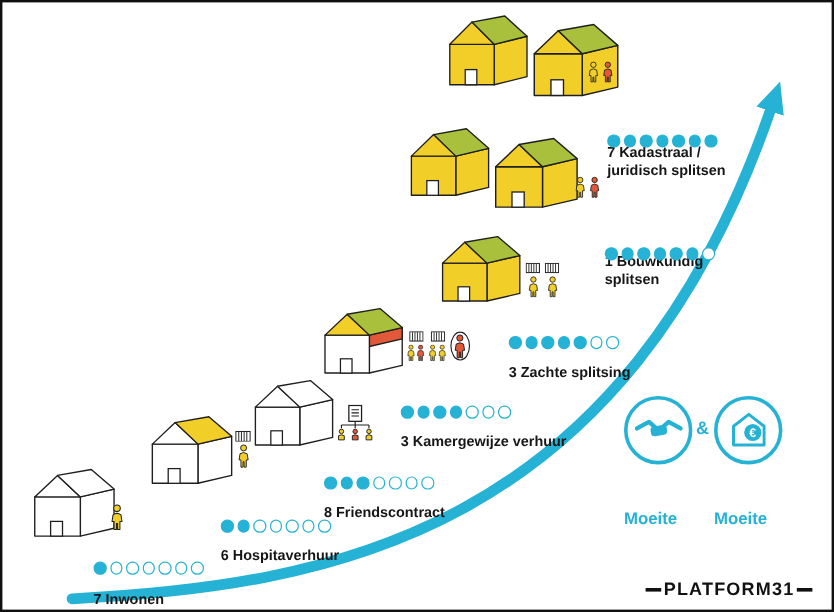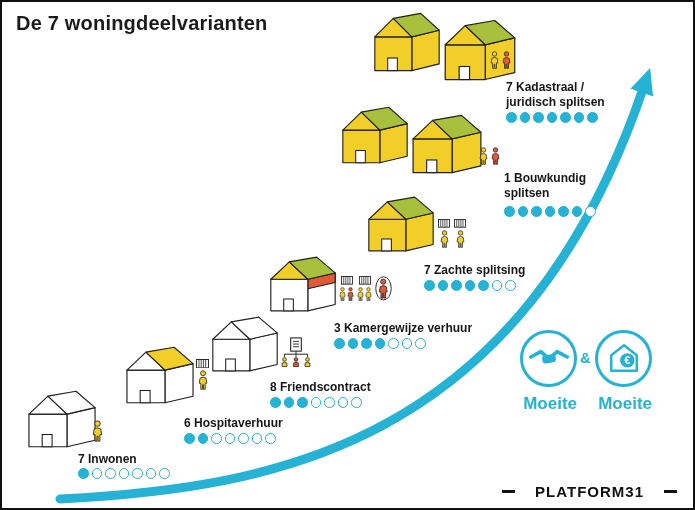--- a/index.html
+++ b/index.html
@@ -9,51 +9,50 @@
   .title { position:absolute; left:14px; top:10px; font-size:20px; font-weight:800;
            color:#1b1b1b; letter-spacing:.2px; z-index:3; }
   .arrow-svg { position:absolute; left:0; top:0; z-index:0; }
   .accent-stroke { stroke:var(--accent); }
   .accent-fill { fill:var(--accent); }
   .house { position:absolute; z-index:2; }
   .icons { position:absolute; z-index:2; display:flex; }
   .col { display:flex; flex-direction:column; align-items:center; gap:2px; }
   .row { display:flex; align-items:flex-end; gap:3px; }
   .vlabel { position:absolute; z-index:2; font-size:12px; font-weight:700;
-            color:#161616; line-height:1.25; }
+            color:#161616; line-height:1.25;margin-top:40px; }
   .dots { position:absolute; z-index:2; display:flex; gap:3px; }
   .dot { width:10.5px; height:10.5px; border-radius:50%;
          border:1.8px solid var(--accent); background:#fff; }
   .dot.filled { background:var(--accent); }
   .legend-circle { position:absolute; width:57px; height:57px; background:#fff;
                    border:3px solid var(--accent); border-radius:50%; z-index:2;
                    display:flex; align-items:center; justify-content:center; }
-  .legend-label { position:absolute; width:57px; text-align:right; z-index:2;
-                  font-size:17px; font-weight:700; color:var(--accent); }
+  .legend-label { position:absolute; width:57px; text-align:left; z-index:2;
+                  font-size:14px; font-weight:700; color:var(--accent);margin-top:30px; }
   .amp { position:absolute; font-size:15px; font-weight:800; color:var(--accent); z-index:2; }
   .brand { position:absolute; right:16px; bottom:8px; z-index:3; color:#111;
            font-size:15px; font-weight:700; letter-spacing:1px;
-           display:flex; align-items:center; gap:20px; }
+           display:flex; align-items:center; gap:2px; }
   .brand .rule { display:inline-block; width:13px; height:3px; background:#111; }
 </style>
 </head>
 <body>
 
 <div class="canvas">
 
   <svg class="arrow-svg" width="695" height="510" viewBox="0 0 695 510">
     <defs>
       <marker id="ah" markerUnits="userSpaceOnUse" markerWidth="30" markerHeight="26" refX="7" refY="12" orient="auto">
         <path d="M0 0 L26 12 L0 24 Z" class="accent-fill"></path>
       </marker>
     </defs>
     <path d="M58 497 C 270 486, 520 445, 642 84" fill="none" stroke-width="9" stroke-linecap="round" class="accent-stroke" marker-end="url(#ah)"></path>
   </svg>
 
-  <h1 class="title">De 7 woningdeelvarianten</h1>
 
   <div>
     <div class="house" style="left:22px;top:386px;width:76px;height:62px">
         <svg viewBox="0 0 92 76" preserveAspectRatio="none" style="width:100%;height:100%;display:block;overflow:visible">
           <polygon points="52,32 86,24 86,64 52,72" fill="#ffffff" stroke="#1f1f1f" stroke-width="1.4" stroke-linejoin="round"></polygon>
           <polygon points="6,32 6,72 52,72 52,32" fill="#ffffff" stroke="#1f1f1f" stroke-width="1.4" stroke-linejoin="round"></polygon>
           <polygon points="6,32 29,10 52,32" fill="#ffffff" stroke="#1f1f1f" stroke-width="1.4" stroke-linejoin="round"></polygon>
           <polygon points="29,10 63,4 86,24 52,32" fill="#ffffff" stroke="#1f1f1f" stroke-width="1.4" stroke-linejoin="round"></polygon>
           <rect x="22" y="57" width="12" height="15" fill="#fff" stroke="#1f1f1f" stroke-width="1.3"></rect>
         </svg>
@@ -285,21 +284,21 @@
             </span>
           <span>
               <svg viewBox="0 0 14 28" width="9" height="18" style="display:block">
                 <circle cx="7" cy="4.6" r="3.5" fill="#f2cf28" stroke="#1f1f1f" stroke-width="1.1"></circle>
                 <path d="M2.8 11.5 Q7 8.4 11.2 11.5 L12.3 18.6 H10.1 V27 H7.6 V20.6 H6.4 V27 H3.9 V18.6 H1.7 Z" fill="#f2cf28" stroke="#1f1f1f" stroke-width="1.1" stroke-linejoin="round"></path>
               </svg>
             </span>
         </div>
       </div>
     </div>
-    <div class="vlabel" style="left:422px;top:261px">7 Zachte splitsing</div>
+    <div class="vlabel" style="left:422px;top:261px">3 Zachte splitsing</div>
     <div class="dots" style="left:422px;top:278px">
         <span class="dot filled"></span>
         <span class="dot filled"></span>
         <span class="dot filled"></span>
         <span class="dot filled"></span>
         <span class="dot filled"></span>
         <span class="dot"></span>
         <span class="dot"></span>
       </div>
   </div>

